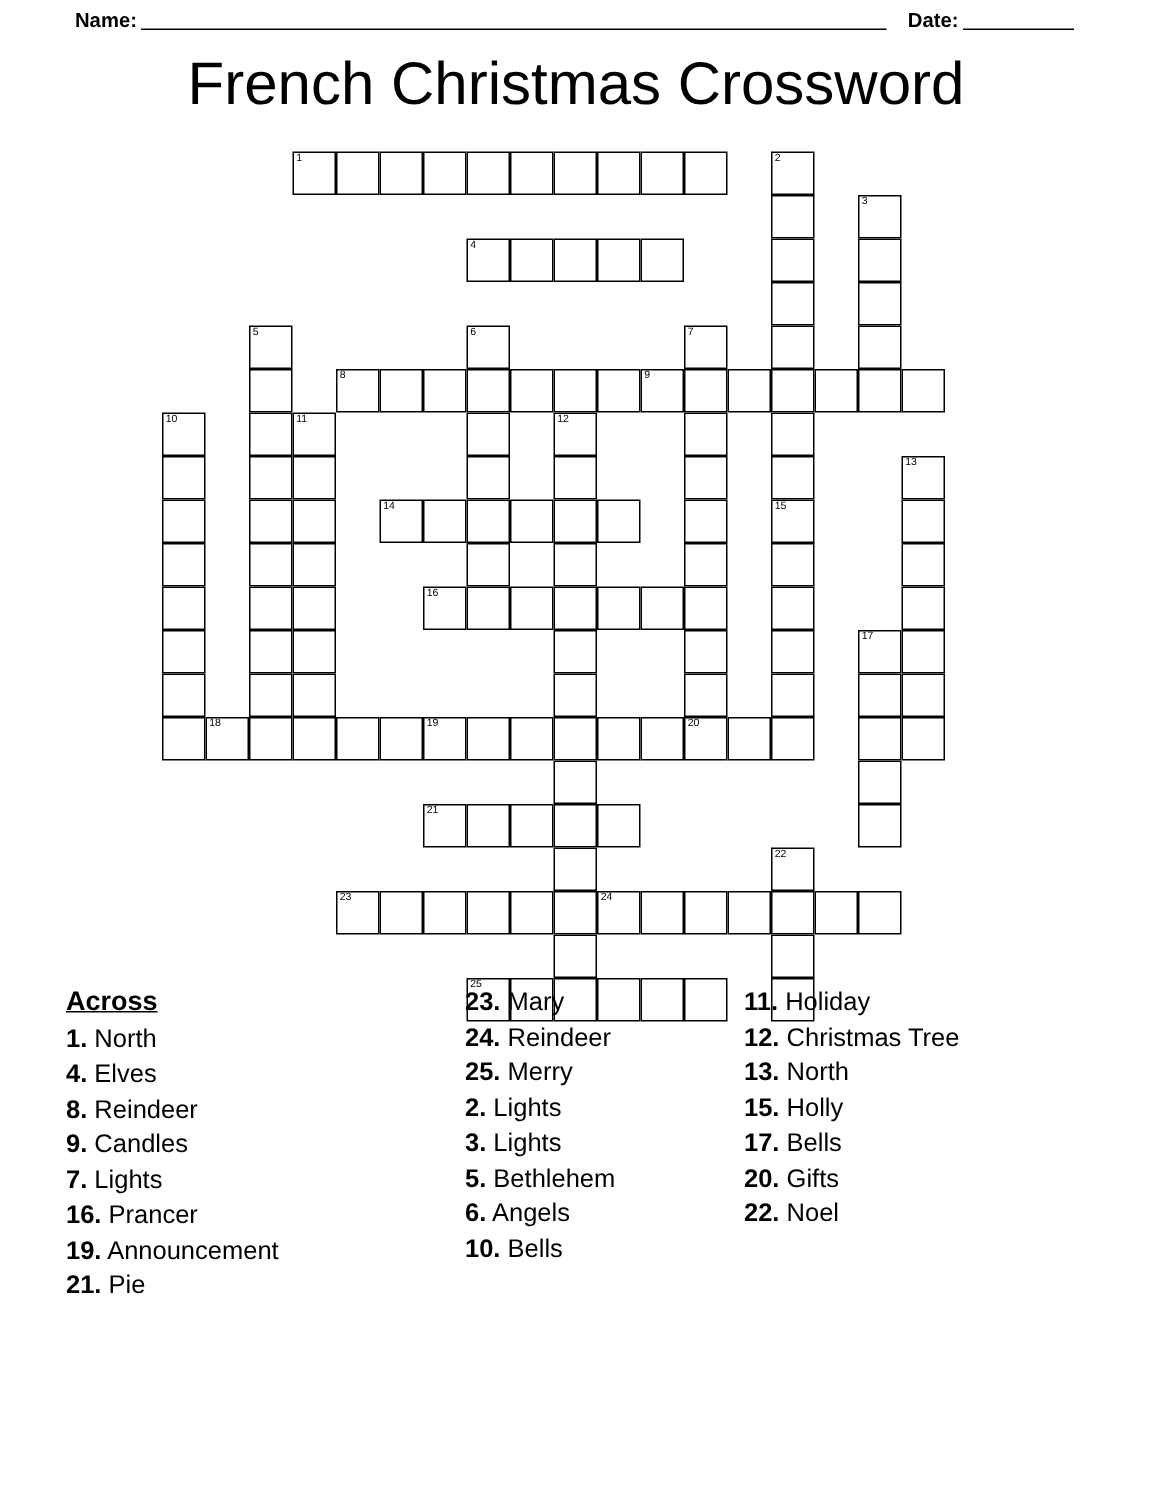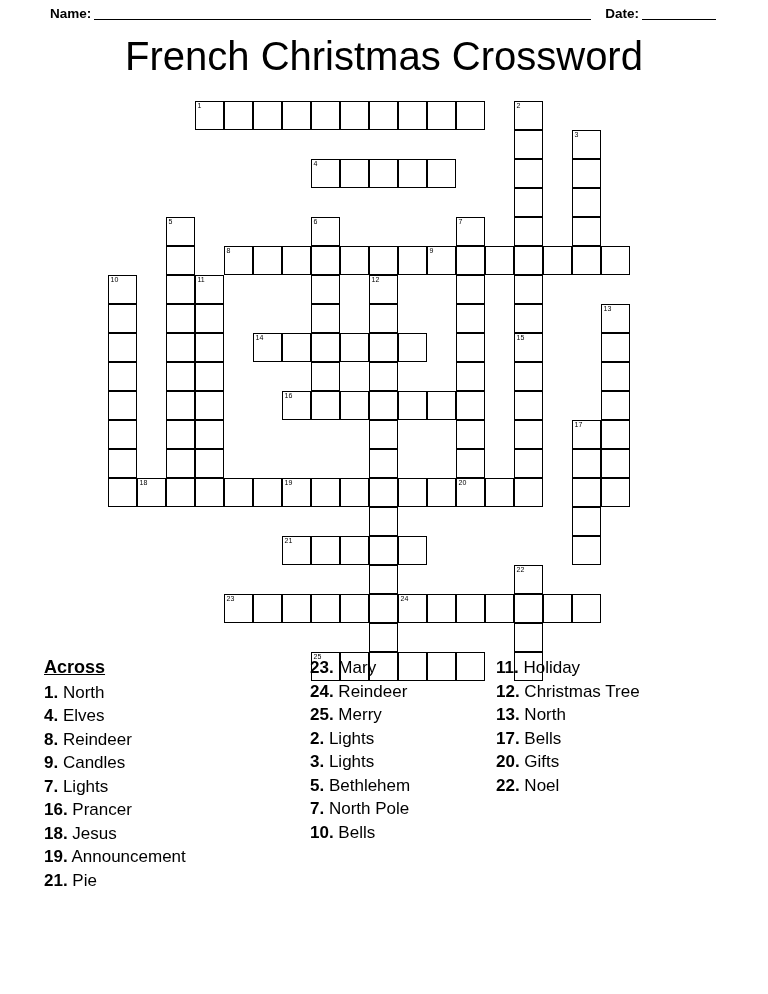--- a/index.html
+++ b/index.html
@@ -333,37 +333,37 @@
 
   <div id="clues">
     <div class="clue-col col1">
         <div class="clue-head">Across</div>
         <div class="clue"><span class="n">1.</span><span> North</span></div>
         <div class="clue"><span class="n">4.</span><span> Elves</span></div>
         <div class="clue"><span class="n">8.</span><span> Reindeer</span></div>
         <div class="clue"><span class="n">9.</span><span> Candles</span></div>
         <div class="clue"><span class="n">7.</span><span> Lights</span></div>
         <div class="clue"><span class="n">16.</span><span> Prancer</span></div>
-        <div class="clue"><span class="n">18.</span><span> Jesus</span></div>
         <div class="clue"><span class="n">19.</span><span> Announcement</span></div>
         <div class="clue"><span class="n">21.</span><span> Pie</span></div>
       </div>
     <div class="clue-col col2">
         <div class="clue"><span class="n">23.</span><span> Mary</span></div>
         <div class="clue"><span class="n">24.</span><span> Reindeer</span></div>
         <div class="clue"><span class="n">25.</span><span> Merry</span></div>
         <div class="clue"><span class="n">2.</span><span> Lights</span></div>
         <div class="clue"><span class="n">3.</span><span> Lights</span></div>
         <div class="clue"><span class="n">5.</span><span> Bethlehem</span></div>
-        <div class="clue"><span class="n">7.</span><span> North Pole</span></div>
+        <div class="clue"><span class="n">6.</span><span> Angels</span></div>
         <div class="clue"><span class="n">10.</span><span> Bells</span></div>
       </div>
     <div class="clue-col col3">
         <div class="clue"><span class="n">11.</span><span> Holiday</span></div>
         <div class="clue"><span class="n">12.</span><span> Christmas Tree</span></div>
         <div class="clue"><span class="n">13.</span><span> North</span></div>
+        <div class="clue"><span class="n">15.</span><span> Holly</span></div>
         <div class="clue"><span class="n">17.</span><span> Bells</span></div>
         <div class="clue"><span class="n">20.</span><span> Gifts</span></div>
         <div class="clue"><span class="n">22.</span><span> Noel</span></div>
       </div>
   </div>
 
 </div>
 
 </body></html>

